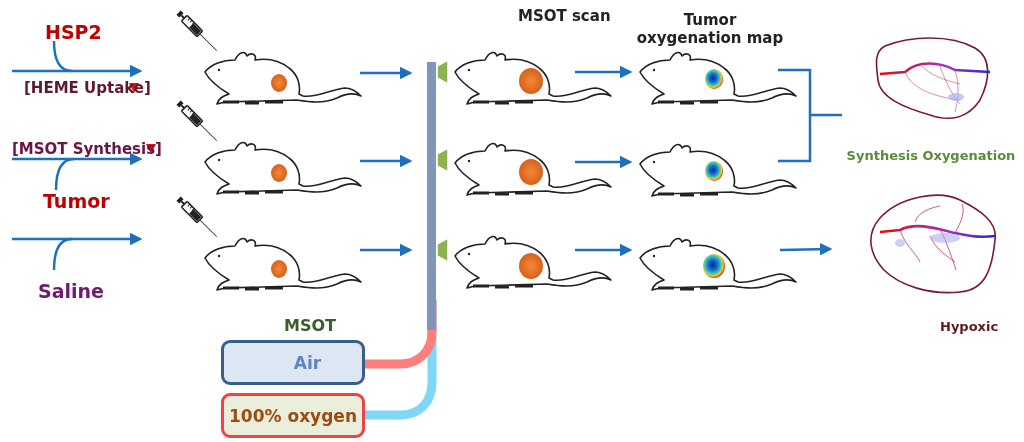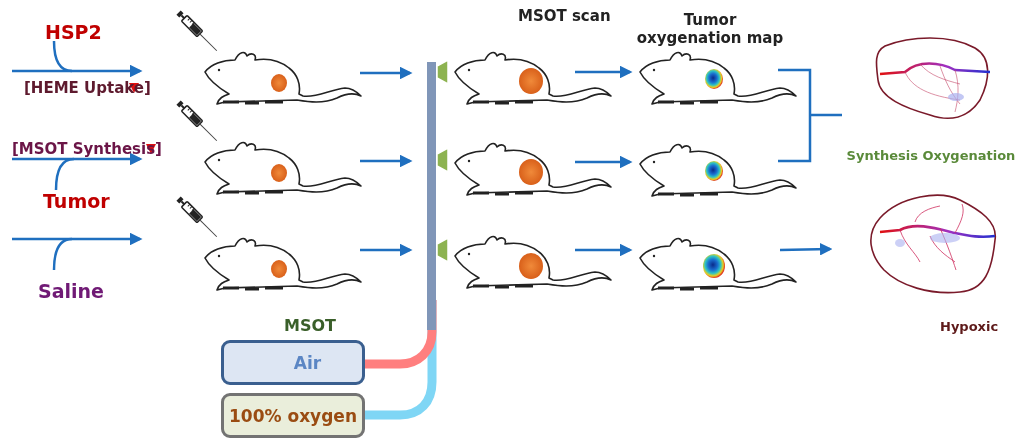--- a/index.html
+++ b/index.html
@@ -9,21 +9,21 @@
   .lbl { position: absolute; font-weight: bold; white-space: nowrap; }
   .treat-label { font-size: 19px; }
   .heme { font-size: 15px; color: #5e1a2e; }
   .heme2 { color: #6b1547; }
   .title { font-size: 15px; color: #222; text-align: center; }
   .outcome { font-size: 13px; color: #5a8a3a; text-align: center; line-height: 20px; }
   .hypoxic { font-size: 13px; color: #5e1a1a; }
   .box { position: absolute; border-radius: 9px; display: flex; align-items: center; justify-content: center;
          font-weight: bold; font-size: 17px; box-sizing: border-box; }
   .box-air { left: 221px; top: 340px; width: 144px; height: 45px; background: #dde6f3; border: 3px solid #3a5f8f; color: #5b86c4; padding-left: 29px; }
-  .box-oxy { left: 221px; top: 393px; width: 144px; height: 45px; background: #eaeedb; border: 3px solid #737373; color: #9a4c12; }
+  .box-oxy { left: 221px; top: 393px; width: 144px; height: 45px; background: #eaeedb; border: 3px solid #ef4444; color: #9a4c12; }
 </style>
 </head>
 <body>
 
 <svg id="stage" viewBox="0 0 1024 442" xmlns="http://www.w3.org/2000/svg">
   <defs>
     <marker id="ah" viewBox="0 0 10 10" refX="8" refY="5" markerWidth="5" markerHeight="5" orient="auto">
       <path d="M0,0 L10,5 L0,10 z" fill="#1f6fbf"></path>
     </marker>
     <radialGradient id="tumorGrad" cx="50%" cy="50%" r="50%">

